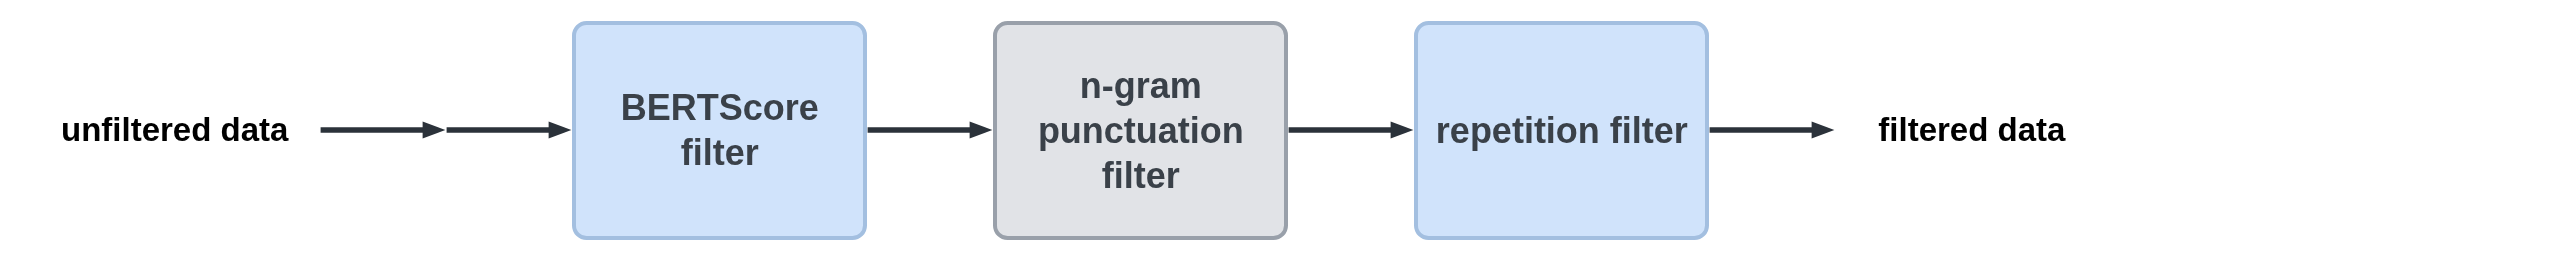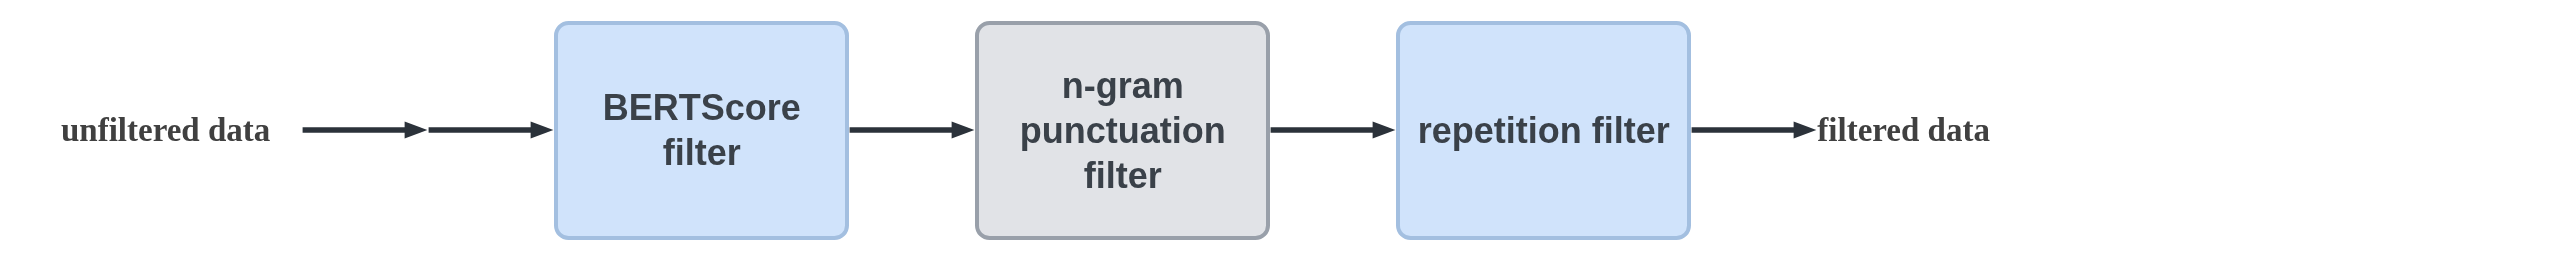--- a/index.html
+++ b/index.html
@@ -18,29 +18,29 @@
   .row {
     position: absolute;
     top: 0;
     left: 0;
     height: 260px;
     display: flex;
     align-items: center;
     padding-left: 61px;
   }
   .endpoint-label {
-    font-family: Liberation Serif, serif;
+    font-family: Liberation Sans, sans-serif;
     font-weight: bold;
     font-size: 33px;
-    color: #404040;
+    color: #000000;
     white-space: nowrap;
     flex: 0 0 auto;
   }
   .endpoint-label.source { margin-right: 32px; }
-  .endpoint-label.sink   { }
+  .endpoint-label.sink   { margin-left: 43px; }
   .arrow {
     flex: 0 0 auto;
     display: block;
     width: 126px;
     height: 24px;
     color: #2b323a;
   }
   .node {
     flex: 0 0 auto;
     box-sizing: border-box;

